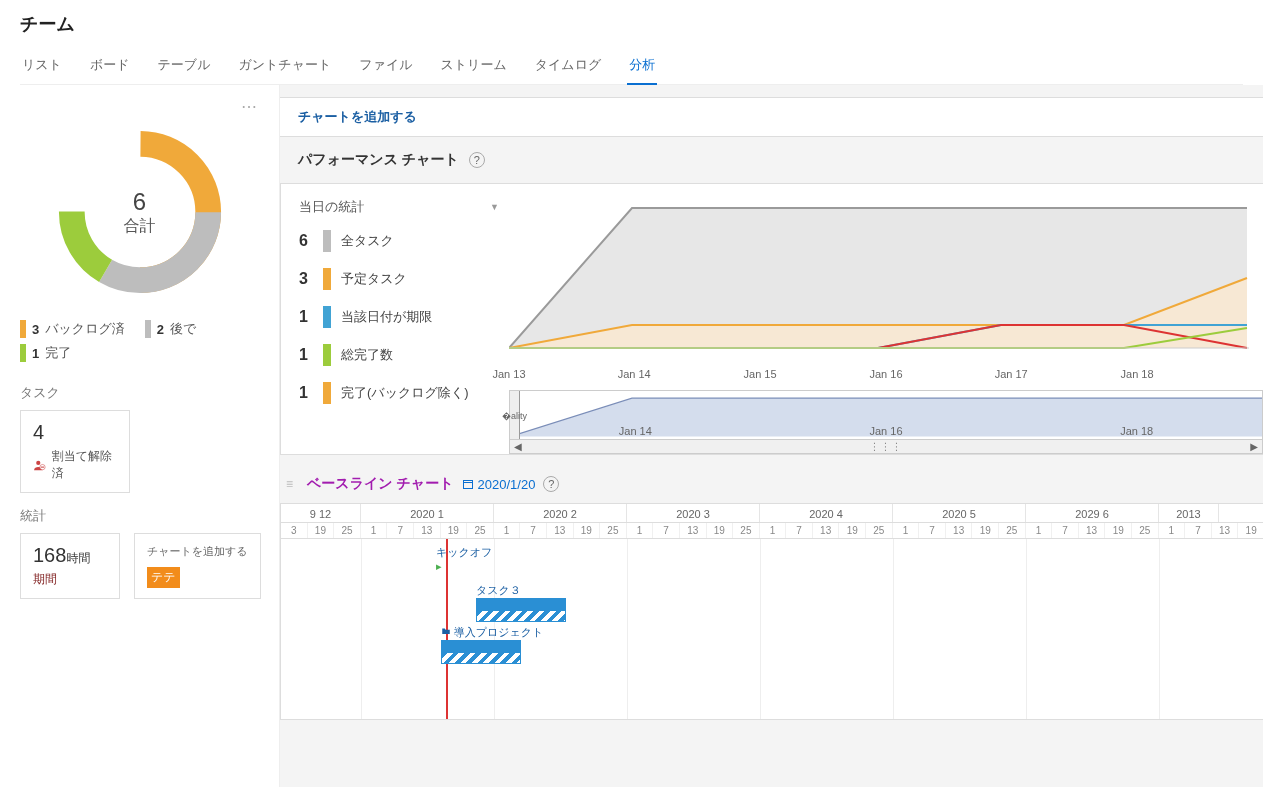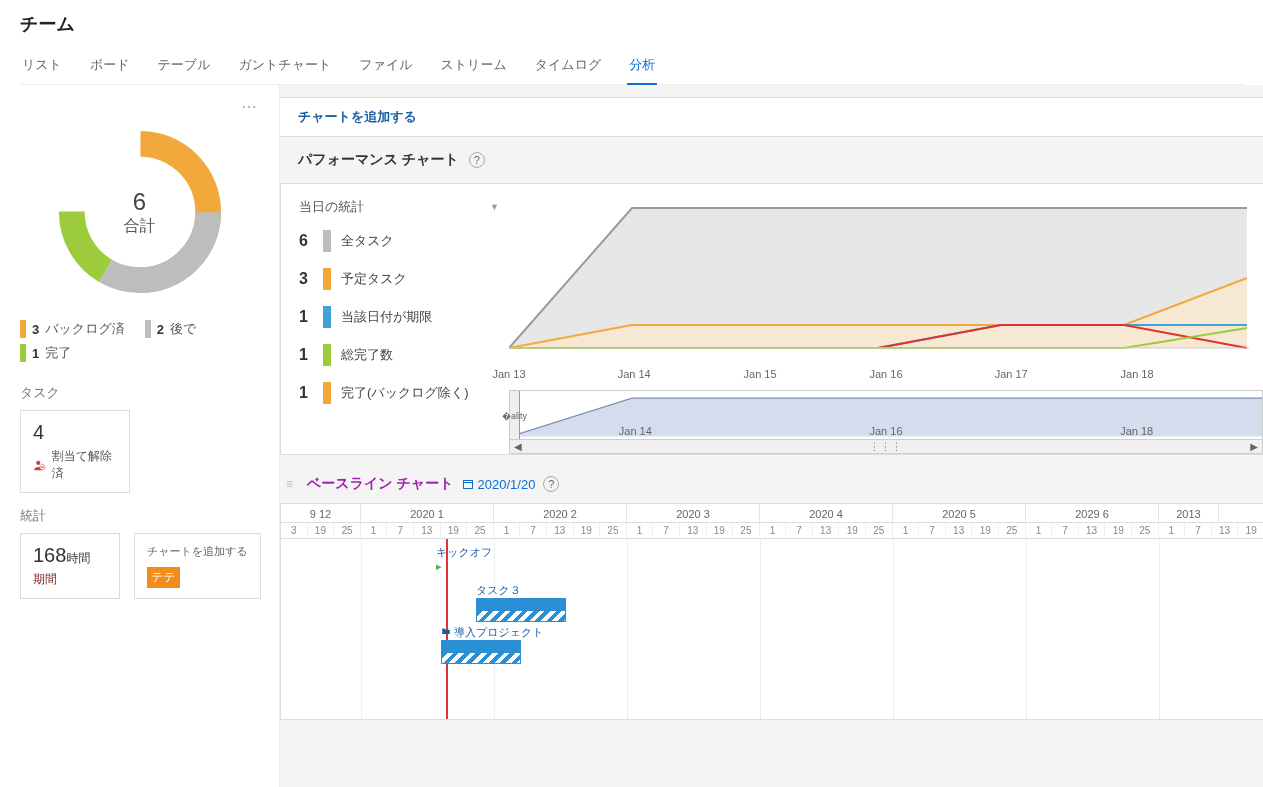--- a/index.html
+++ b/index.html
@@ -78,21 +78,21 @@
 .gantt-month { flex:0 0 133px; border-right:1px solid #e5e5e5; text-align:center; font-size:11px; color:#666; padding:4px 0 2px 0; }
 .gantt-month.first { flex:0 0 80px; }
 .gantt-days-row { display:flex; border-bottom:1px solid #ddd; }
 .gantt-day-group { display:flex; }
 .gantt-day { width:26.6px; text-align:center; font-size:10px; color:#888; padding:2px 0; border-right:1px solid #f0f0f0; }
 .gantt-day-group.first .gantt-day { width:26.6px; }
 
 .gantt-body { position:relative; height:180px; background:#fff; }
 .gantt-col { position:absolute; top:0; bottom:0; border-right:1px solid #eee; }
 .today-line { position:absolute; top:0; bottom:0; width:2px; background:#d33; }
-.gantt-task { position:absolute; font-size:11px; color:#1b5fa3; }
+.gantt-task { position:absolute; font-size:11px; color:#1b5fa3;font-family:Liberation Serif, serif; }
 .gantt-bar { height:12px; background:#2a8fd4; position:relative; }
 .gantt-bar.hatch { background: repeating-linear-gradient(135deg,#2a8fd4,#2a8fd4 4px,#fff 4px,#fff 8px); border:1px solid #2a8fd4; }
 .gantt-flag { color:#4caf50; font-size:11px; }
 .gantt-folder { width:10px; height:10px; display:inline-block; }
 
 .x-axis-labels { position:absolute; left:0; right:0; bottom:0; height:18px; display:flex; }
 .x-axis-labels span { position:absolute; font-size:11px; color:#666; transform:translateX(-50%); }
 </style>
 </head>
 <body>

